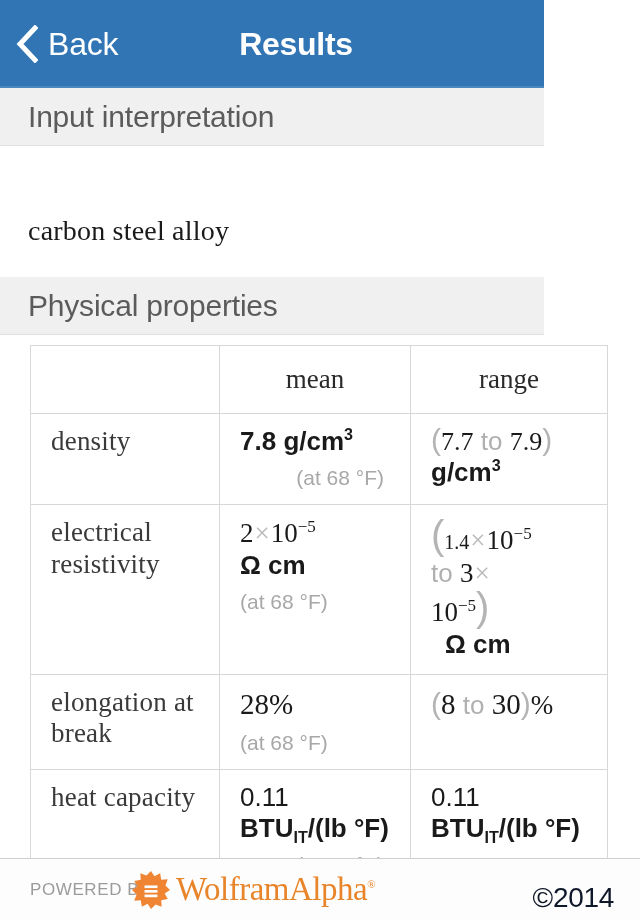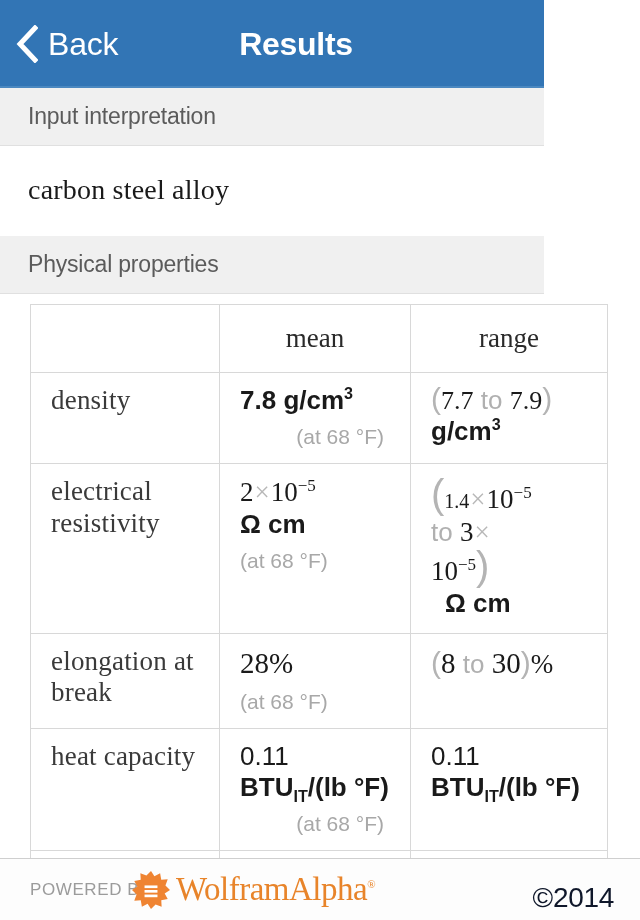--- a/index.html
+++ b/index.html
@@ -39,29 +39,30 @@
 
   
   .section-band {
     background: #f0f0f0;
     border-bottom: 1px solid #e0e0e0;
     padding: 14px 0 14px 28px;
     height: 58px;
     display: flex; align-items: center;
   }
   .section-band .band-title {
-    font-size: 23px; color: #5b5b5b; font-weight: 400;
+    font-size: 30px; color: #5b5b5b; font-weight: 400;
     letter-spacing: -0.2px;
   }
   .pod-body { background: #ffffff; }
   .pod-text {
     font-family: "Liberation Serif", serif;
     font-size: 28px; color: #1a1a1a;
     padding: 28px 28px 30px 28px;
     letter-spacing: 0.2px;
+    margin-top: 41px;
   }
 
   
   .table-wrap { padding: 10px 30px 0 30px; background: #fff; }
   table.props {
     width: 577px; border-collapse: collapse;
     table-layout: fixed;
     border: 1px solid #d8d8d8;
   }
   table.props col.c0 { width: 189px; }

